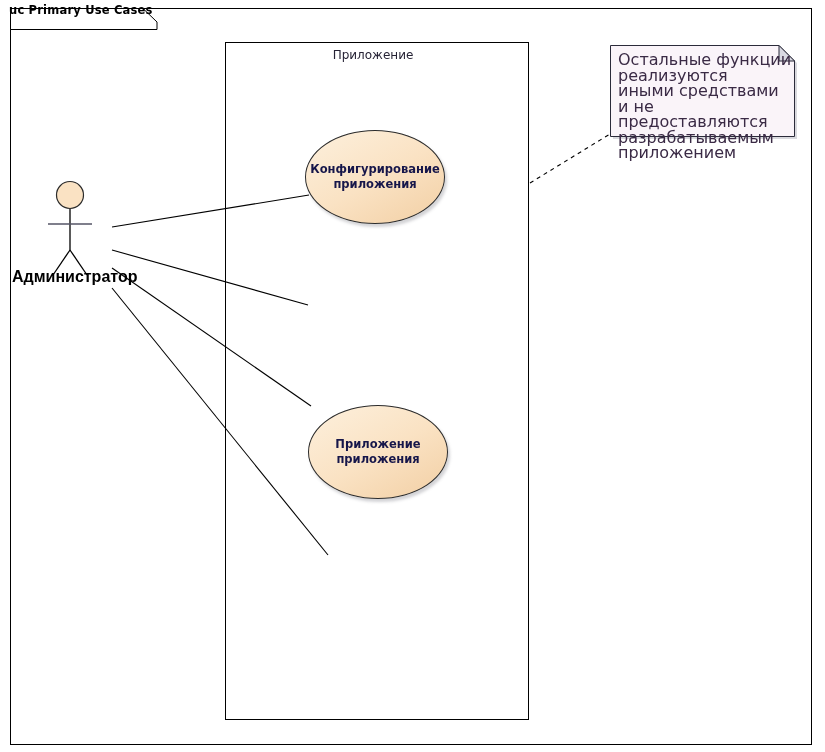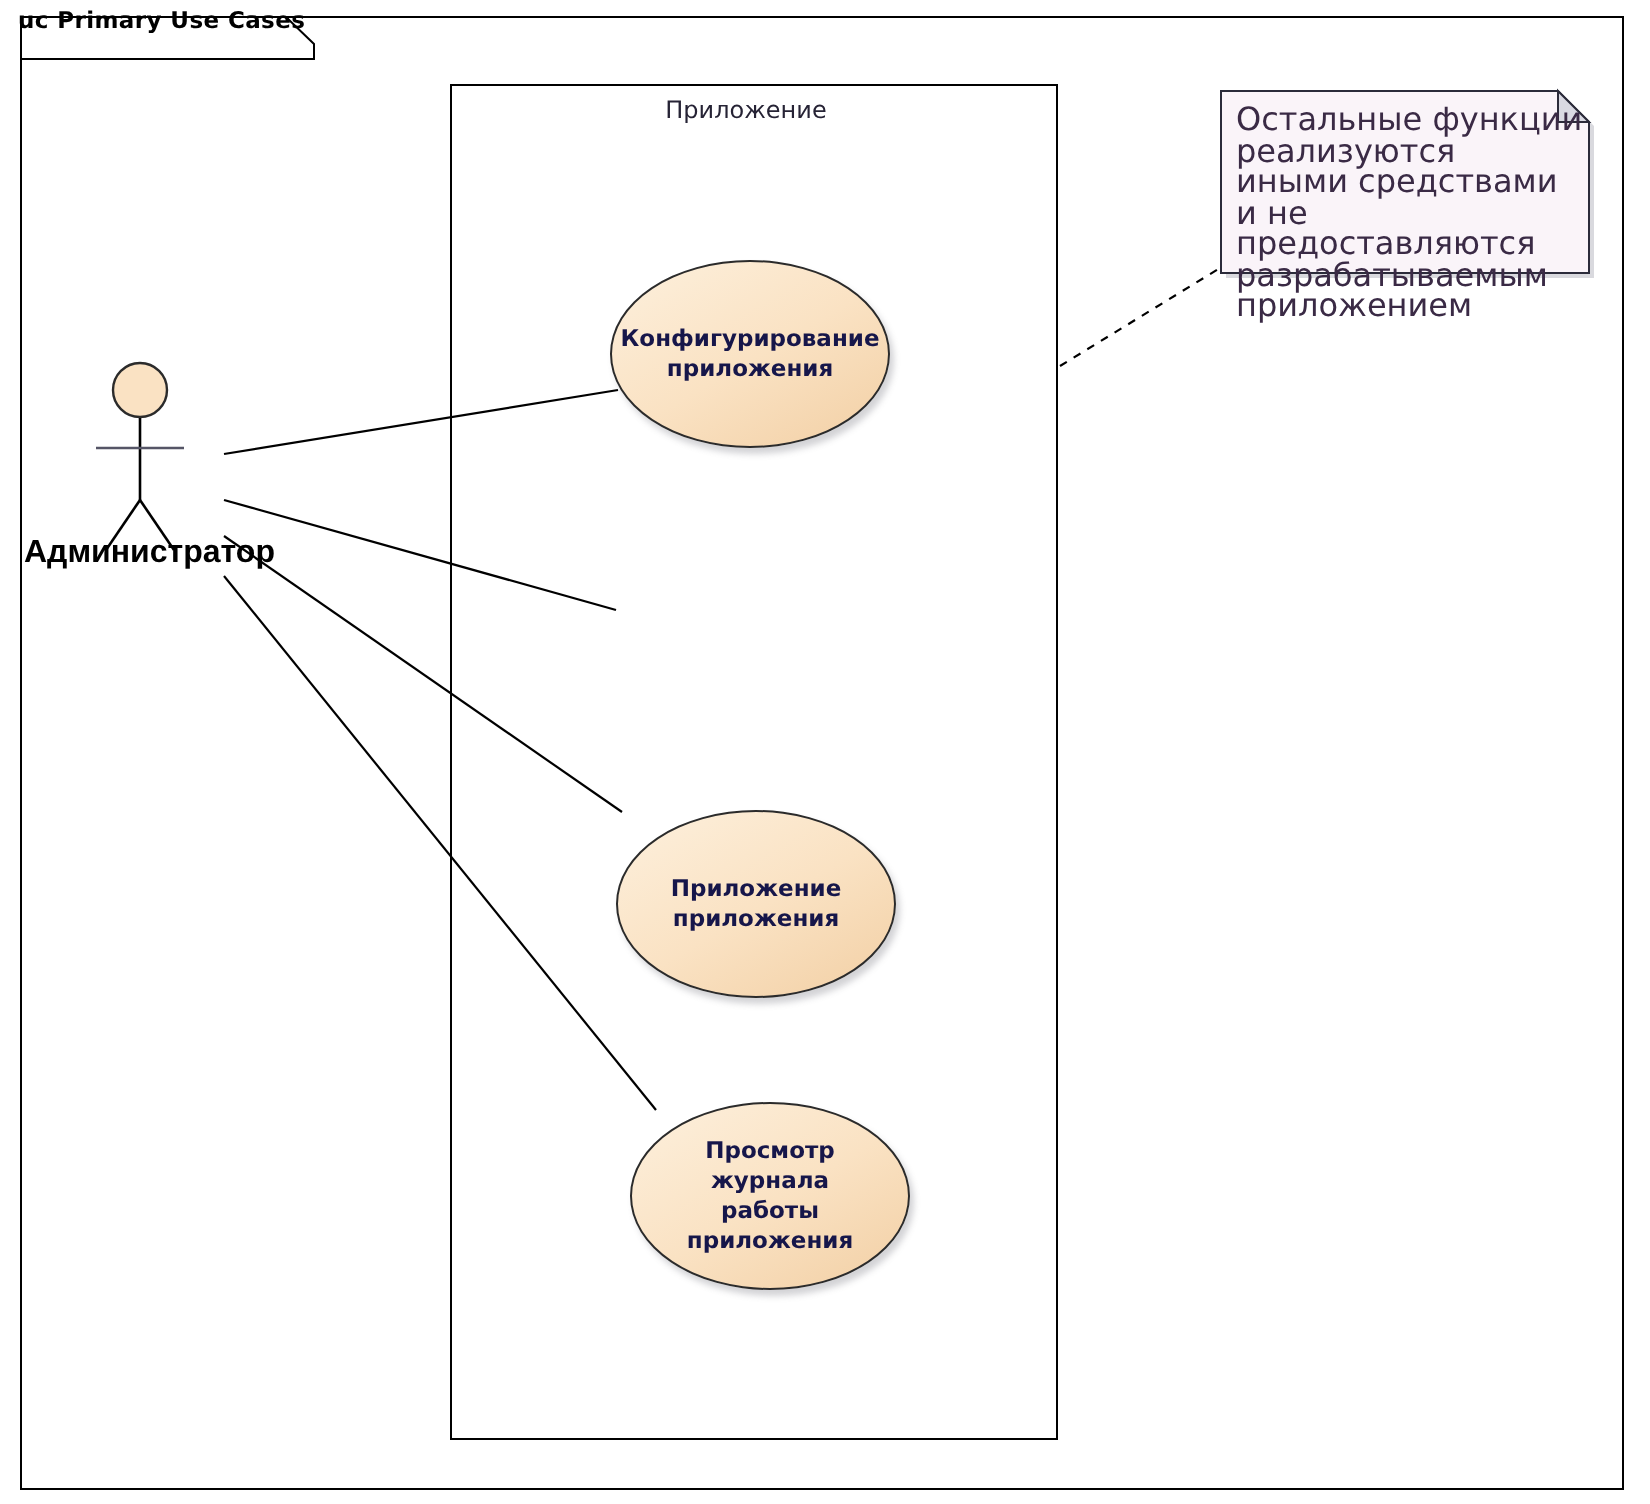--- a/index.html
+++ b/index.html
@@ -182,24 +182,20 @@
     <div class="usecase-label" style="white-space:pre-line;">Конфигурирование
 приложения</div>
   </div>
 
 
   <div class="usecase" style="left:308px; top:405px; width:140px; height:94px;">
     <div class="usecase-label" style="white-space:pre-line;">Приложение
 приложения</div>
   </div>
 
-  <div class="usecase" style="left:315px; top:551px; width:140px; height:94px;">
-    <div class="usecase-label" style="white-space:pre-line;">Просмотр журнала
-работы приложения</div>
-  </div>
 
   <div class="note">
     <svg width="188" height="95" style="position:absolute;left:0;top:0;overflow:visible;">
 
       <path d="M 3,3 L 172,3 L 187,18 L 187,94 L 3,94 Z" fill="rgba(120,120,135,0.28)"></path>
 
       <path d="M 0.5,0.5 L 169,0.5 L 184.5,16 L 184.5,91.5 L 0.5,91.5 Z" fill="#faf4f9" stroke="#2b2b3a" stroke-width="1"></path>
 
       <path d="M 169,0.5 L 184.5,16 L 169,16 Z" fill="#d9d9e2" stroke="#2b2b3a" stroke-width="1"></path>
     </svg>

